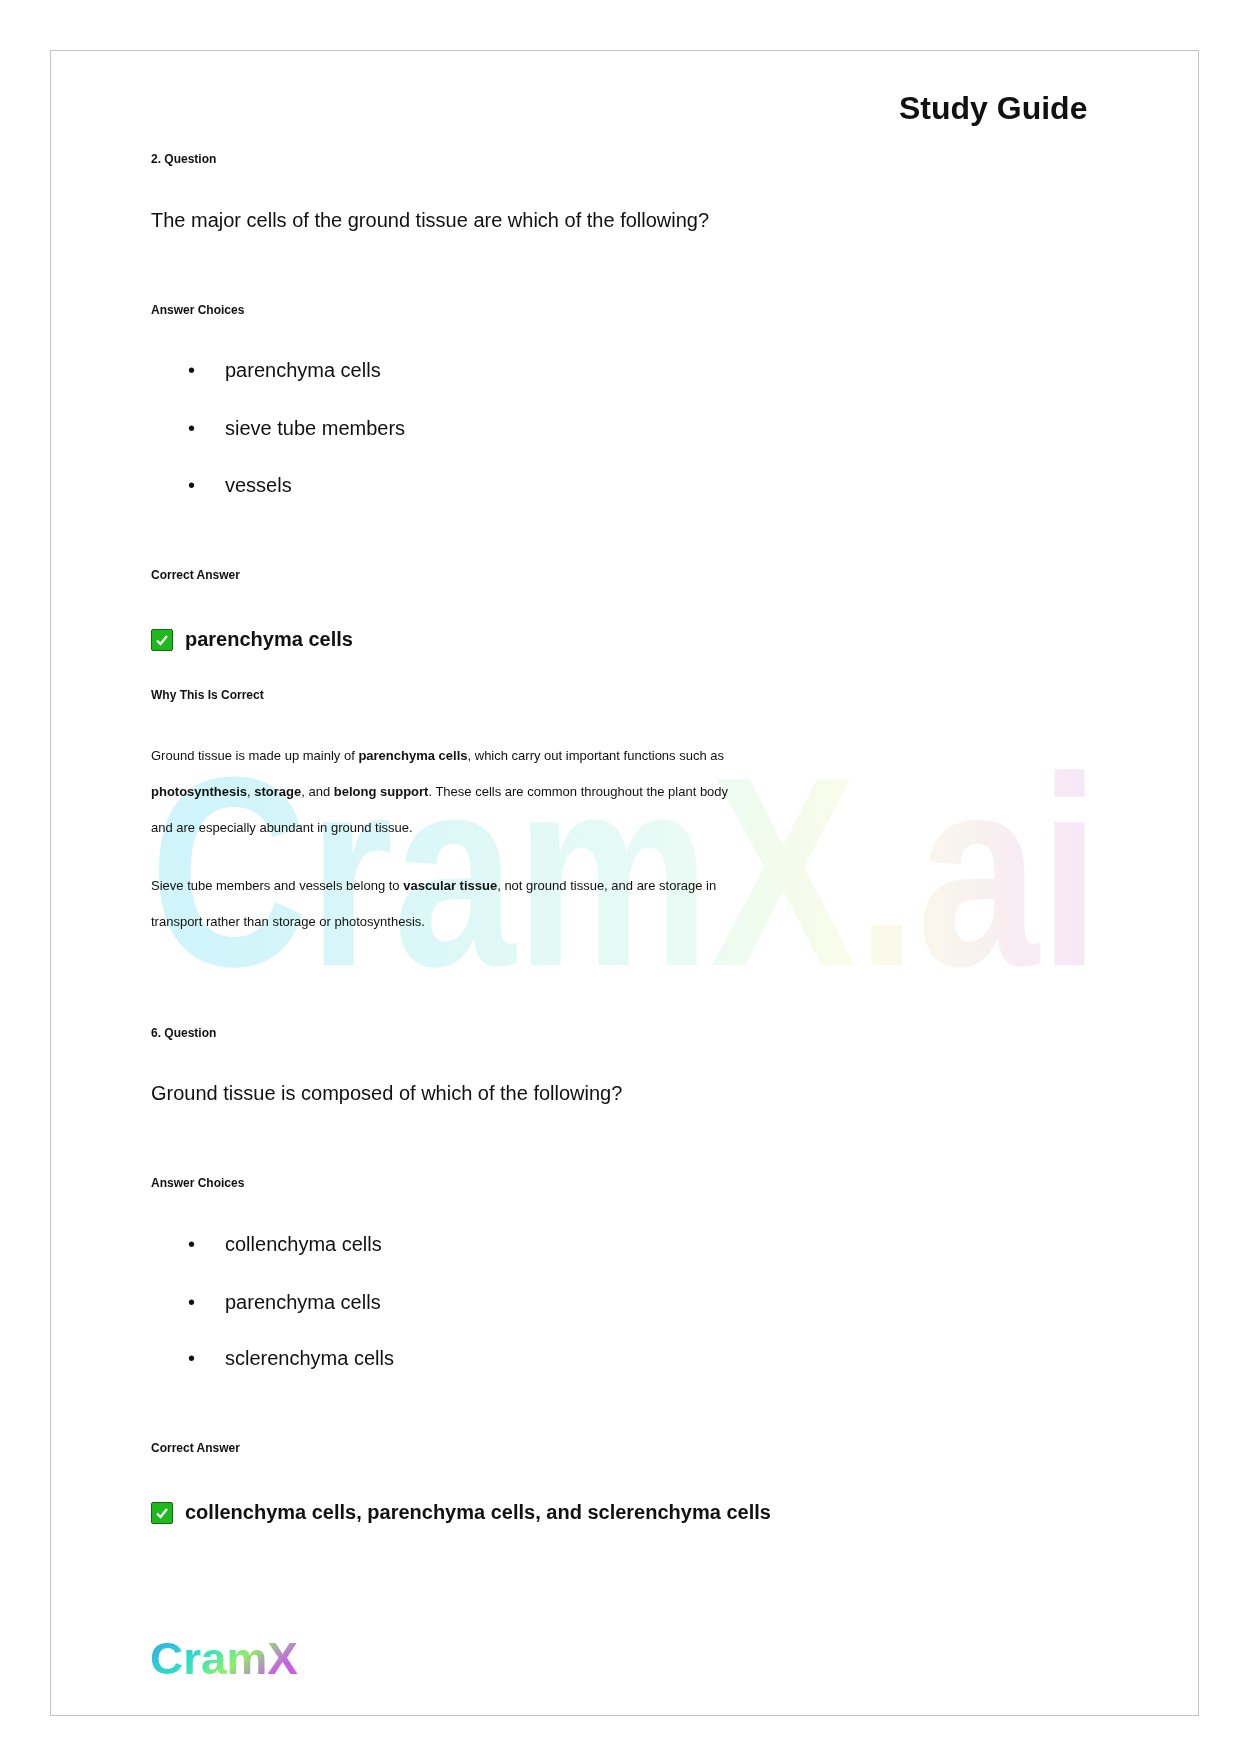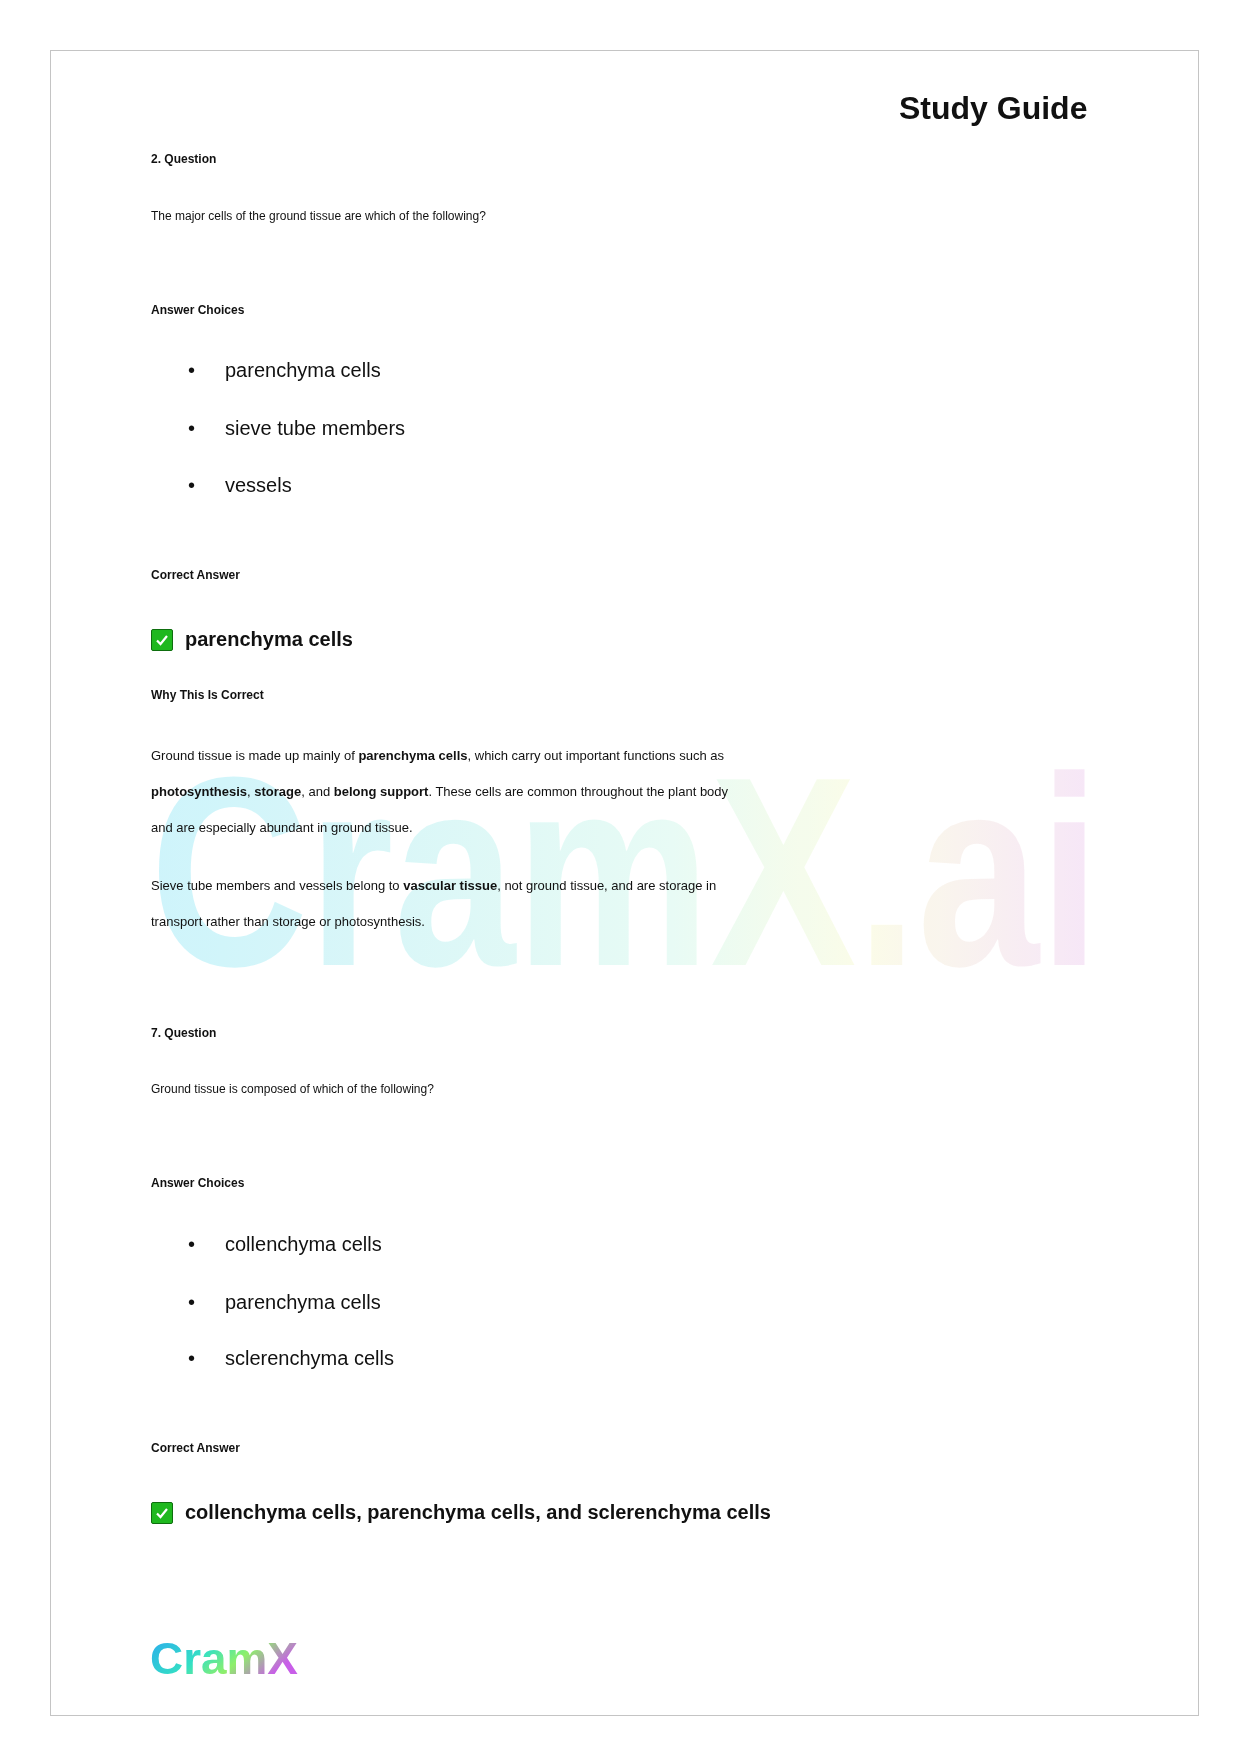--- a/index.html
+++ b/index.html
@@ -3,21 +3,21 @@
 <meta charset="utf-8">
 <style>
   html, body { margin: 0; padding: 0; background: #ffffff; }
   body { width: 1241px; height: 1754px; position: relative; overflow: hidden;
          font-family: "Liberation Sans", sans-serif; color: #111; }
   .page { position: absolute; left: 50px; top: 50px; width: 1149px; height: 1666px;
           border: 1.5px solid #c4c4c4; box-sizing: border-box; }
   .abs { position: absolute; white-space: nowrap; }
   .title { font-size: 32px; font-weight: bold; left: 899px; top: 90px; }
   .h { font-size: 12px; font-weight: bold; left: 151px; }
-  .t { font-size: 12px; left: 151px; text-align: center; }
+  .t { font-size: 20px; left: 151px; text-align: center; }
   .bullet { font-size: 20px; left: 188px; }
   .item { font-size: 20px; left: 225px; }
   .ans { font-size: 20px; font-weight: bold; left: 185px; }
   .check { position: absolute; left: 151px; width: 22px; height: 22px; background: #1fb81f;
            border: 1px solid #0e6e0e; box-sizing: border-box; border-radius: 2px; }
   .check svg { position: absolute; left: 3px; top: 3px; }
   .para { font-size: 13px; left: 151px; line-height: 36px; }
   b { font-weight: bold; }
   .watermark { position: absolute; left: 150px; top: 755px; width: 950px; height: 240px; opacity: 0.9; pointer-events: none; }
   .logo { position: absolute; left: 150px; top: 1632px; }
@@ -62,21 +62,21 @@
 
 <div class="abs h" style="top:688px">Why This Is Correct</div>
 
 <div class="abs para" style="top:738px"><span>Ground tissue is made up mainly of </span><b>parenchyma cells</b><span>, which carry out important functions such as</span></div>
 <div class="abs para" style="top:774px"><b>photosynthesis</b><span>, </span><b>storage</b><span>, and </span><b>belong support</b><span>. These cells are common throughout the plant body</span></div>
 <div class="abs para" style="top:810px">and are especially abundant in ground tissue.</div>
 
 <div class="abs para" style="top:868px"><span>Sieve tube members and vessels belong to </span><b>vascular tissue</b><span>, not ground tissue, and are storage in</span></div>
 <div class="abs para" style="top:904px">transport rather than storage or photosynthesis.</div>
 
-<div class="abs h" style="top:1026px">7. Question</div>
+<div class="abs h" style="top:1026px">6. Question</div>
 <div class="abs t" style="top:1082px">Ground tissue is composed of which of the following?</div>
 <div class="abs h" style="top:1176px">Answer Choices</div>
 
 <div class="abs bullet" style="top:1233px">•</div>
 <div class="abs item" style="top:1233px">collenchyma cells</div>
 <div class="abs bullet" style="top:1291px">•</div>
 <div class="abs item" style="top:1291px">parenchyma cells</div>
 <div class="abs bullet" style="top:1347px">•</div>
 <div class="abs item" style="top:1347px">sclerenchyma cells</div>
 

